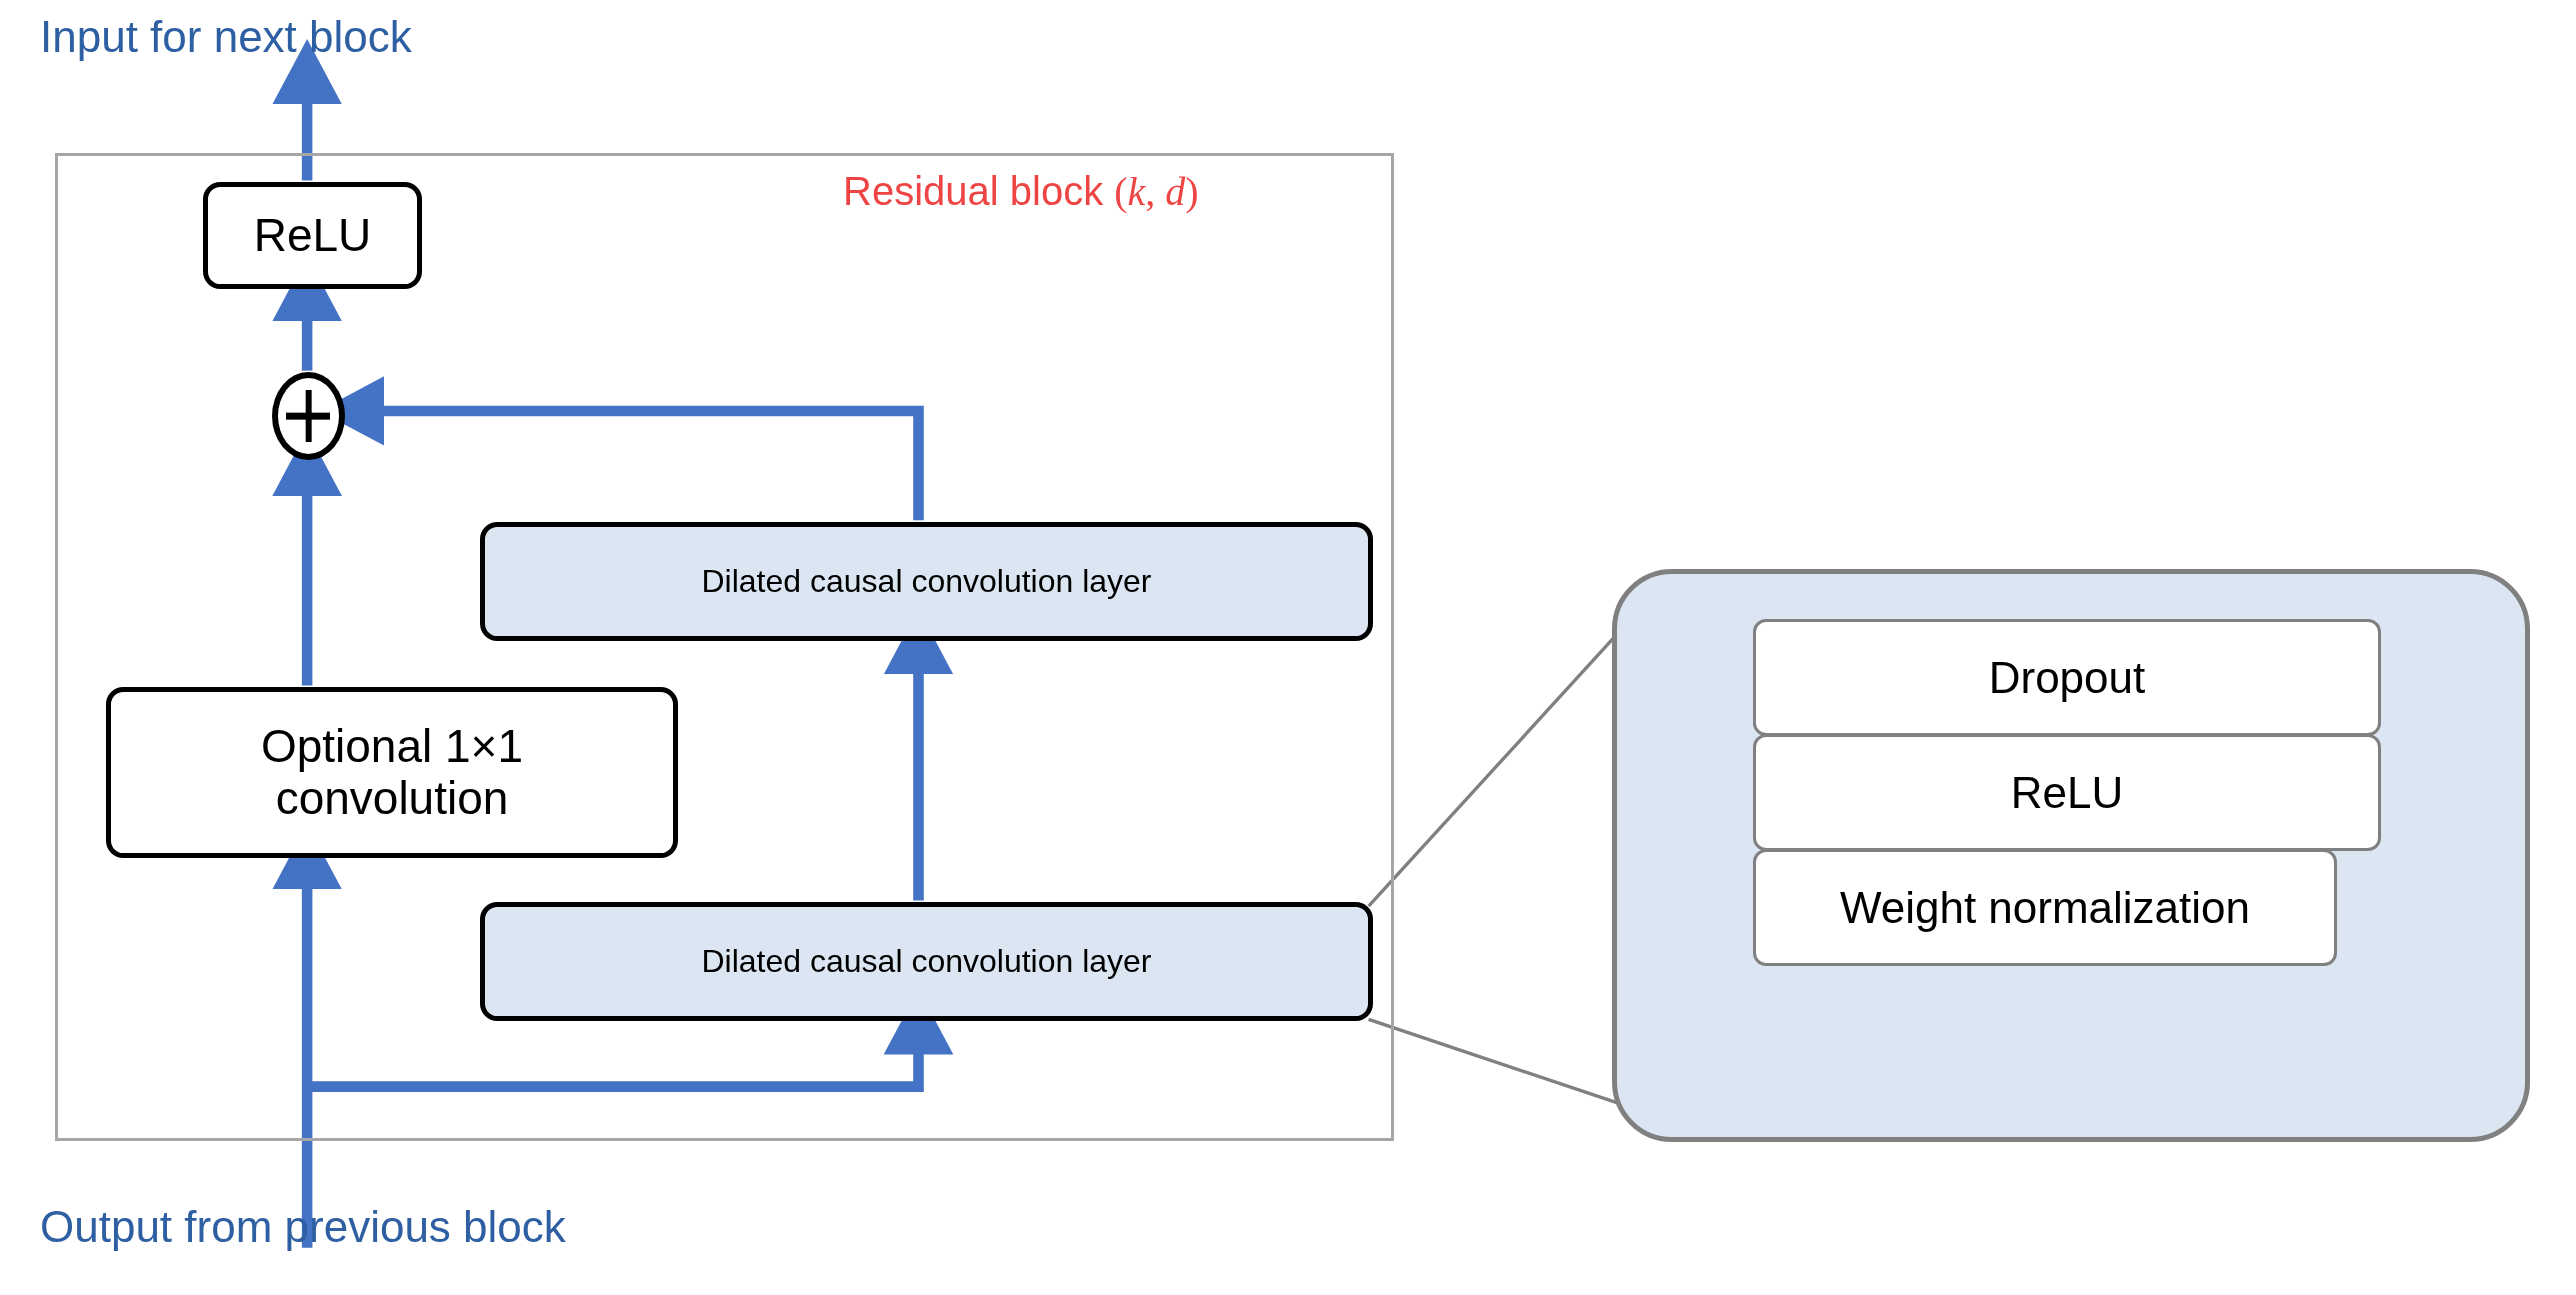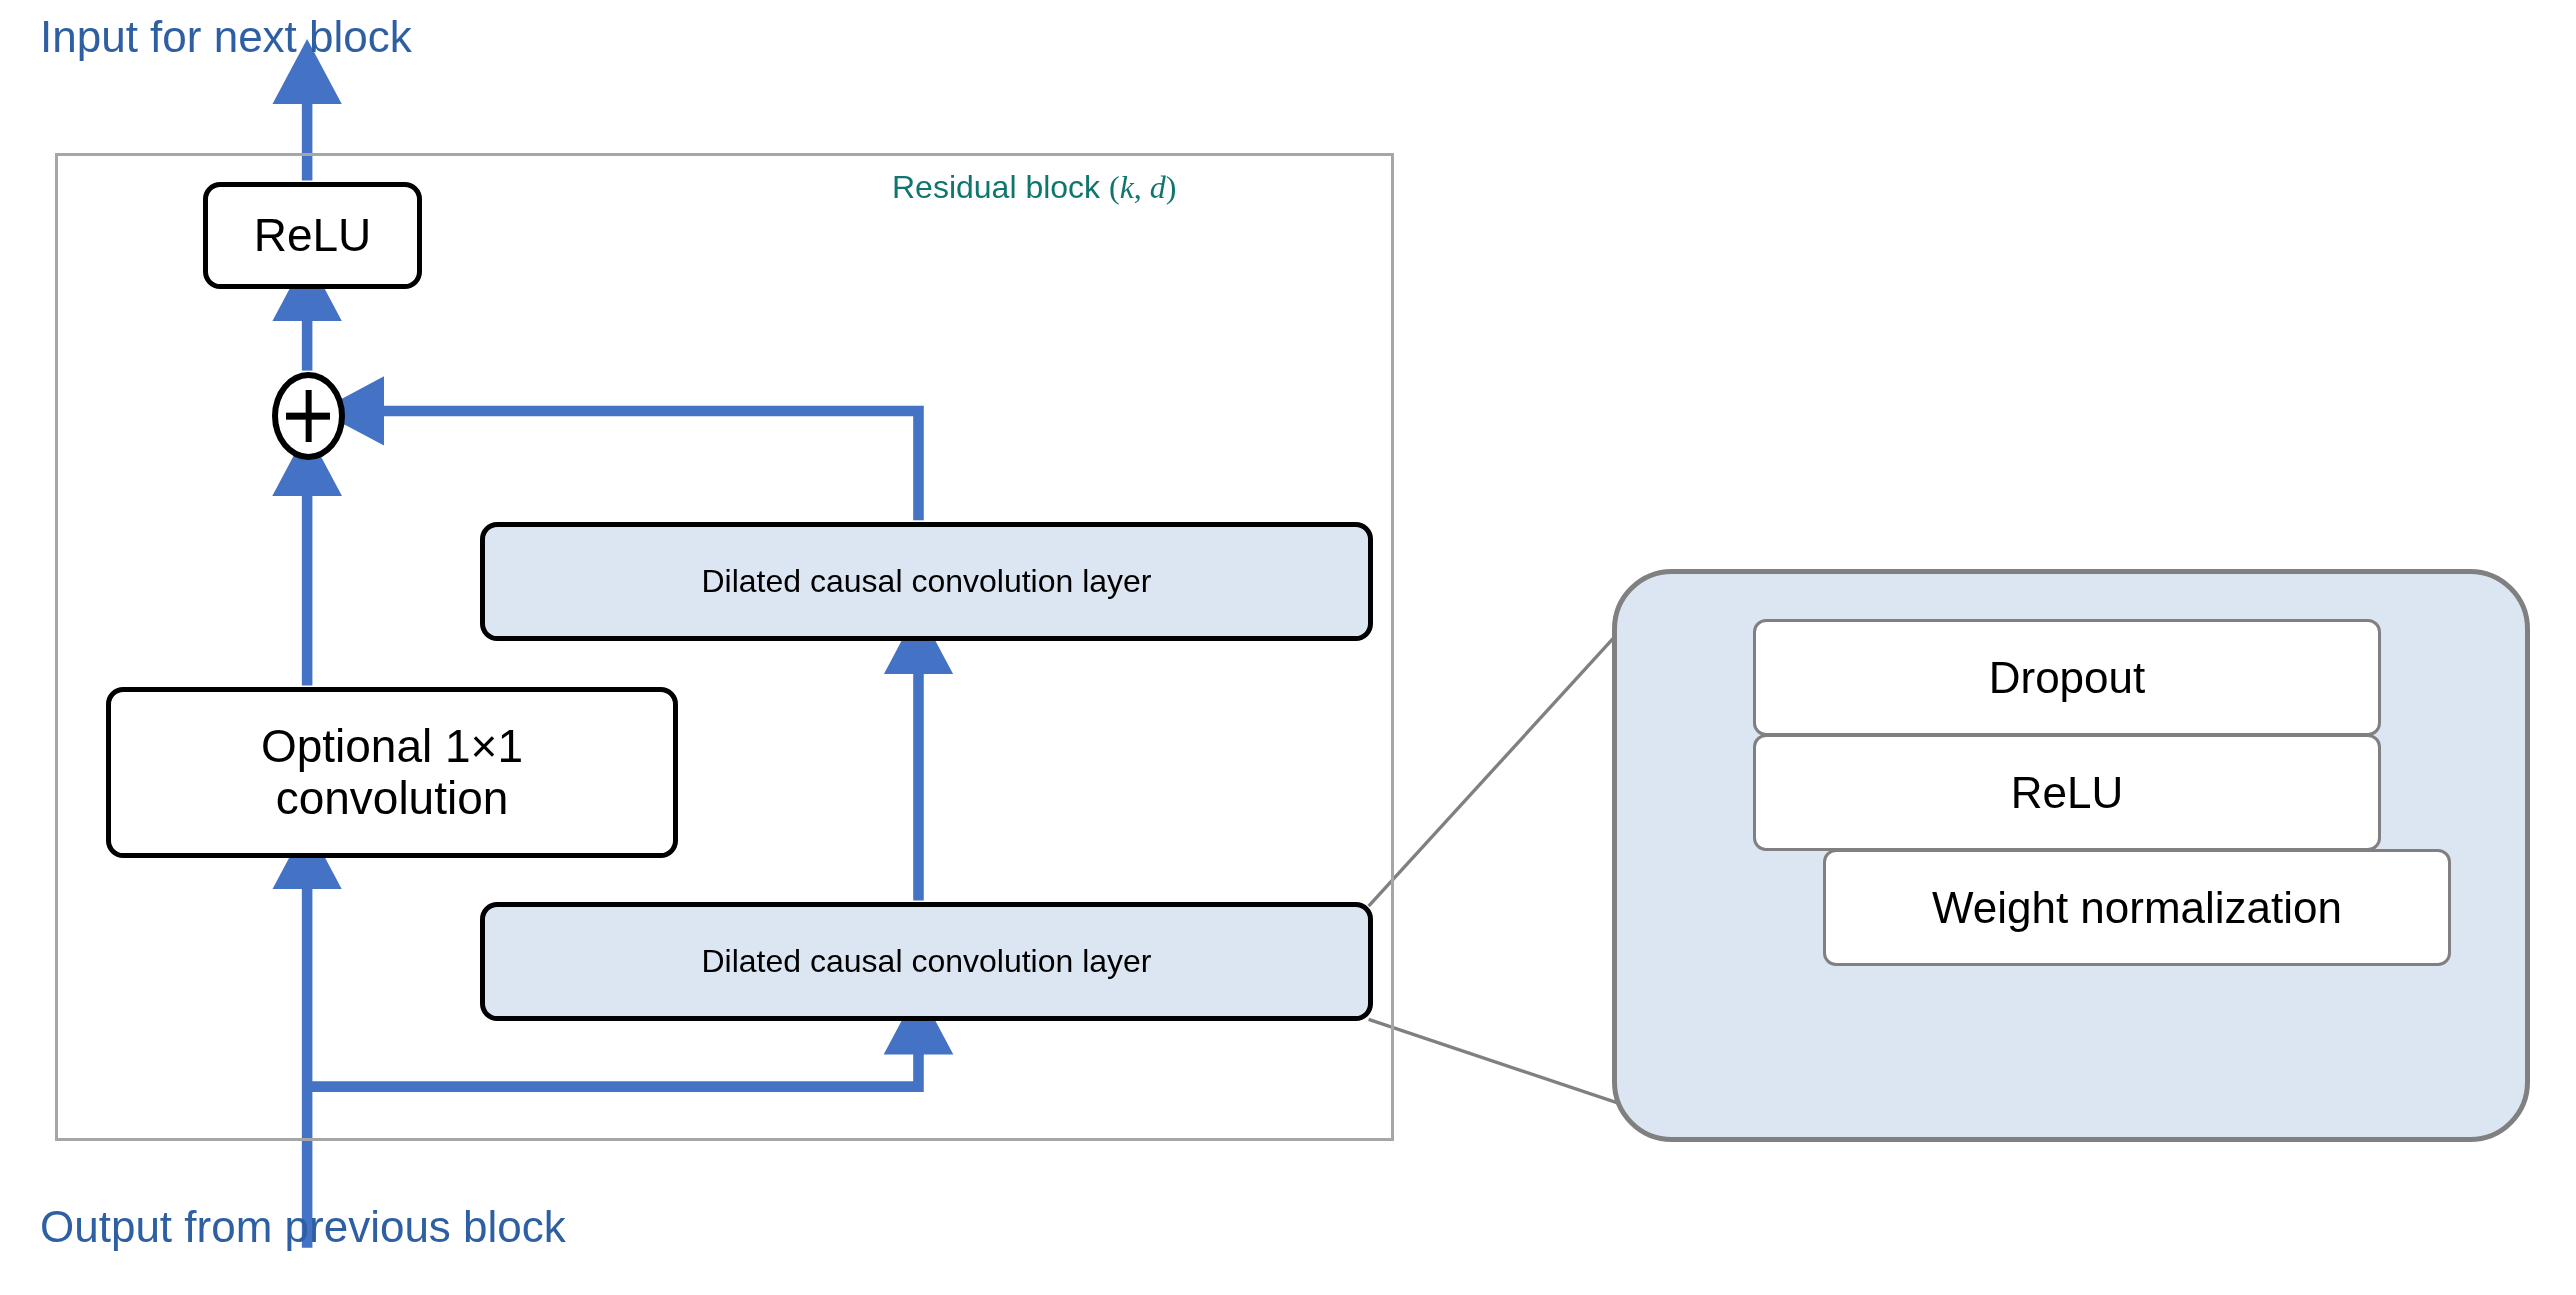--- a/index.html
+++ b/index.html
@@ -33,24 +33,24 @@
     font-size: 44px;
     font-family: "Liberation Sans", sans-serif;
     white-space: nowrap;
     line-height: 1;
   }
   #label-next  { left: 40px;  top: 15.4px; }
   #label-prev  { left: 40px;  top: 1205px; }
 
   #block-title {
     position: absolute;
-    left: 892px;
+    left: 843px;
     top: 171px;
-    font-size: 32px;
-    color: #0f766e;
+    font-size: 40px;
+    color: #ef4444;
     white-space: nowrap;
     line-height: 1;
   }
 
   .mathvar {
     font-family: "Liberation Serif", serif;
     font-style: italic;
   }
   .mathparen {
     font-family: "Liberation Serif", serif;
@@ -144,21 +144,21 @@
     display: flex;
     align-items: center;
     justify-content: center;
     color: #000000;
     font-size: 44px;
     line-height: 1;
     white-space: nowrap;
   }
   #detail-dropout { left: 1753px; top: 619px;  width: 628px; height: 117px; }
   #detail-relu    { left: 1753px; top: 734px;  width: 628px; height: 117px; }
-  #detail-wnorm   { left: 1823px; top: 849px;  width: 628px; height: 117px; }
+  #detail-wnorm   { left: 1753px; top: 849px;  width: 584px; height: 117px; }
   #detail-dconv   { left: 1627px; top: 965px; width: 879px; height: 117px; }
 </style>
 </head>
 <body>
 
 <div id="stage">
 
   <svg id="wires" viewBox="0 0 2684 1350" xmlns="http://www.w3.org/2000/svg">
     <defs>
       <marker id="arrowhead" markerWidth="7" markerHeight="7" refX="2.6" refY="3.5" orient="auto" markerUnits="strokeWidth">

